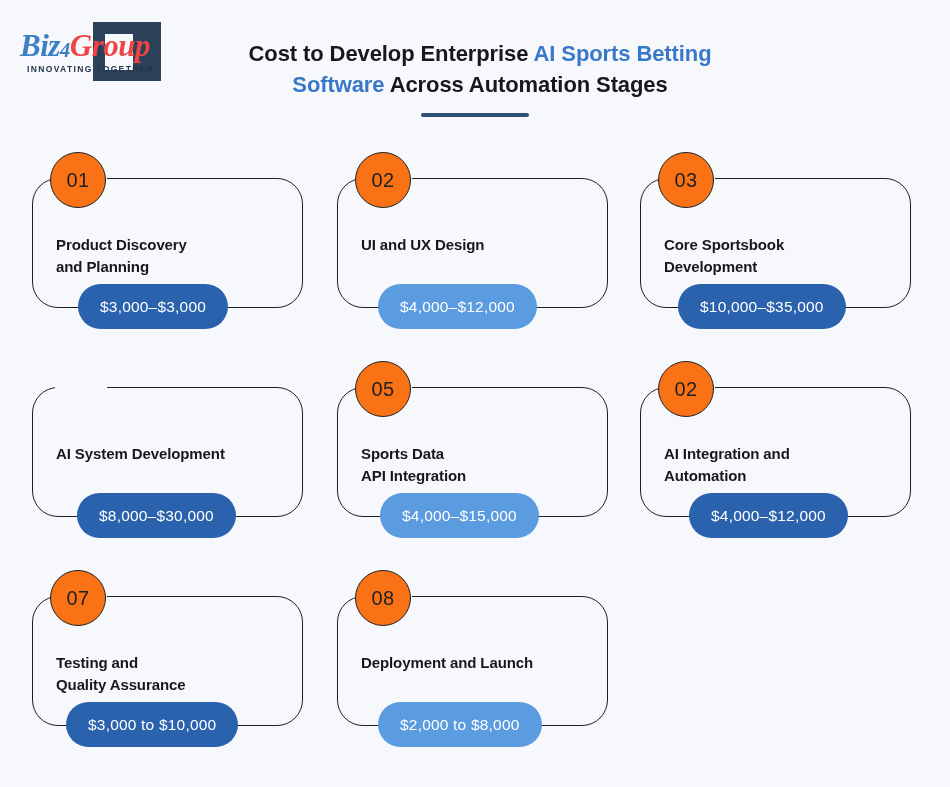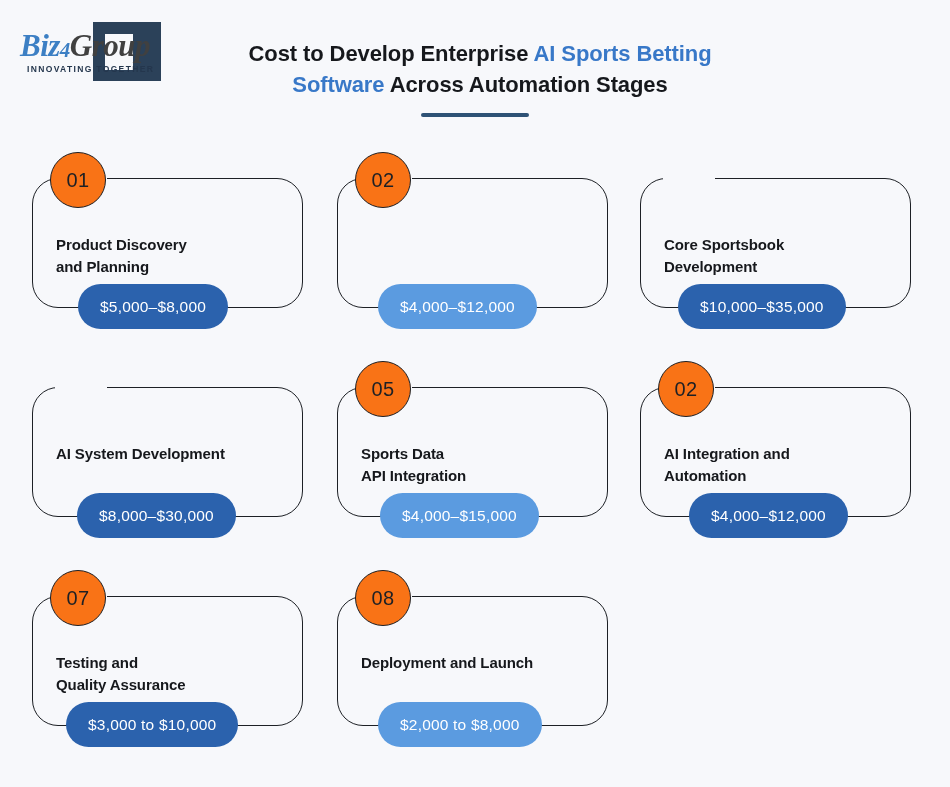--- a/index.html
+++ b/index.html
@@ -55,21 +55,21 @@
     width: 120px;
     font-family: "Liberation Serif", serif;
     font-style: italic;
     font-weight: 700;
     font-size: 31px;
     letter-spacing: -0.5px;
     color: #3c7fc4;
     white-space: nowrap;
     z-index: 3;
   }
-  #logo-wordmark .dark { color: #404040; }
+  #logo-wordmark .dark { color: #ef4444; }
   #logo-wordmark .four {
     font-size: 21px;
     vertical-align: -1px;
   }
   #logo-tagline {
     position: absolute;
     left: 7px; top: 42px;
     font-family: "Liberation Sans", sans-serif;
     font-size: 8.5px;
     font-weight: 700;
@@ -221,35 +221,37 @@
 
 <div id="cards">
 
   <div class="card-slot col-1 row-1">
     <div class="card-box">
       <div class="card-notch"></div>
     </div>
     <div class="num-bubble">01</div>
     <div class="card-title">Product Discovery
 and Planning</div>
-    <div class="price-pill pill-dark" style="left:46px">$5,000–$8,000</div>
+    <div class="price-pill pill-dark" style="left:46px">$3,000–$3,000</div>
   </div>
 
   <div class="card-slot col-2 row-1">
     <div class="card-box">
       <div class="card-notch"></div>
     </div>
     <div class="num-bubble">02</div>
+    <div class="card-title">UI and UX Design</div>
     <div class="price-pill pill-light" style="left:41px">$4,000–$12,000</div>
   </div>
 
   <div class="card-slot col-3 row-1">
     <div class="card-box">
       <div class="card-notch"></div>
     </div>
+    <div class="num-bubble">03</div>
     <div class="card-title">Core Sportsbook
 Development</div>
     <div class="price-pill pill-dark" style="left:38px">$10,000–$35,000</div>
   </div>
 
   <div class="card-slot col-1 row-2">
     <div class="card-box">
       <div class="card-notch"></div>
     </div>
     <div class="card-title">AI System Development</div>

